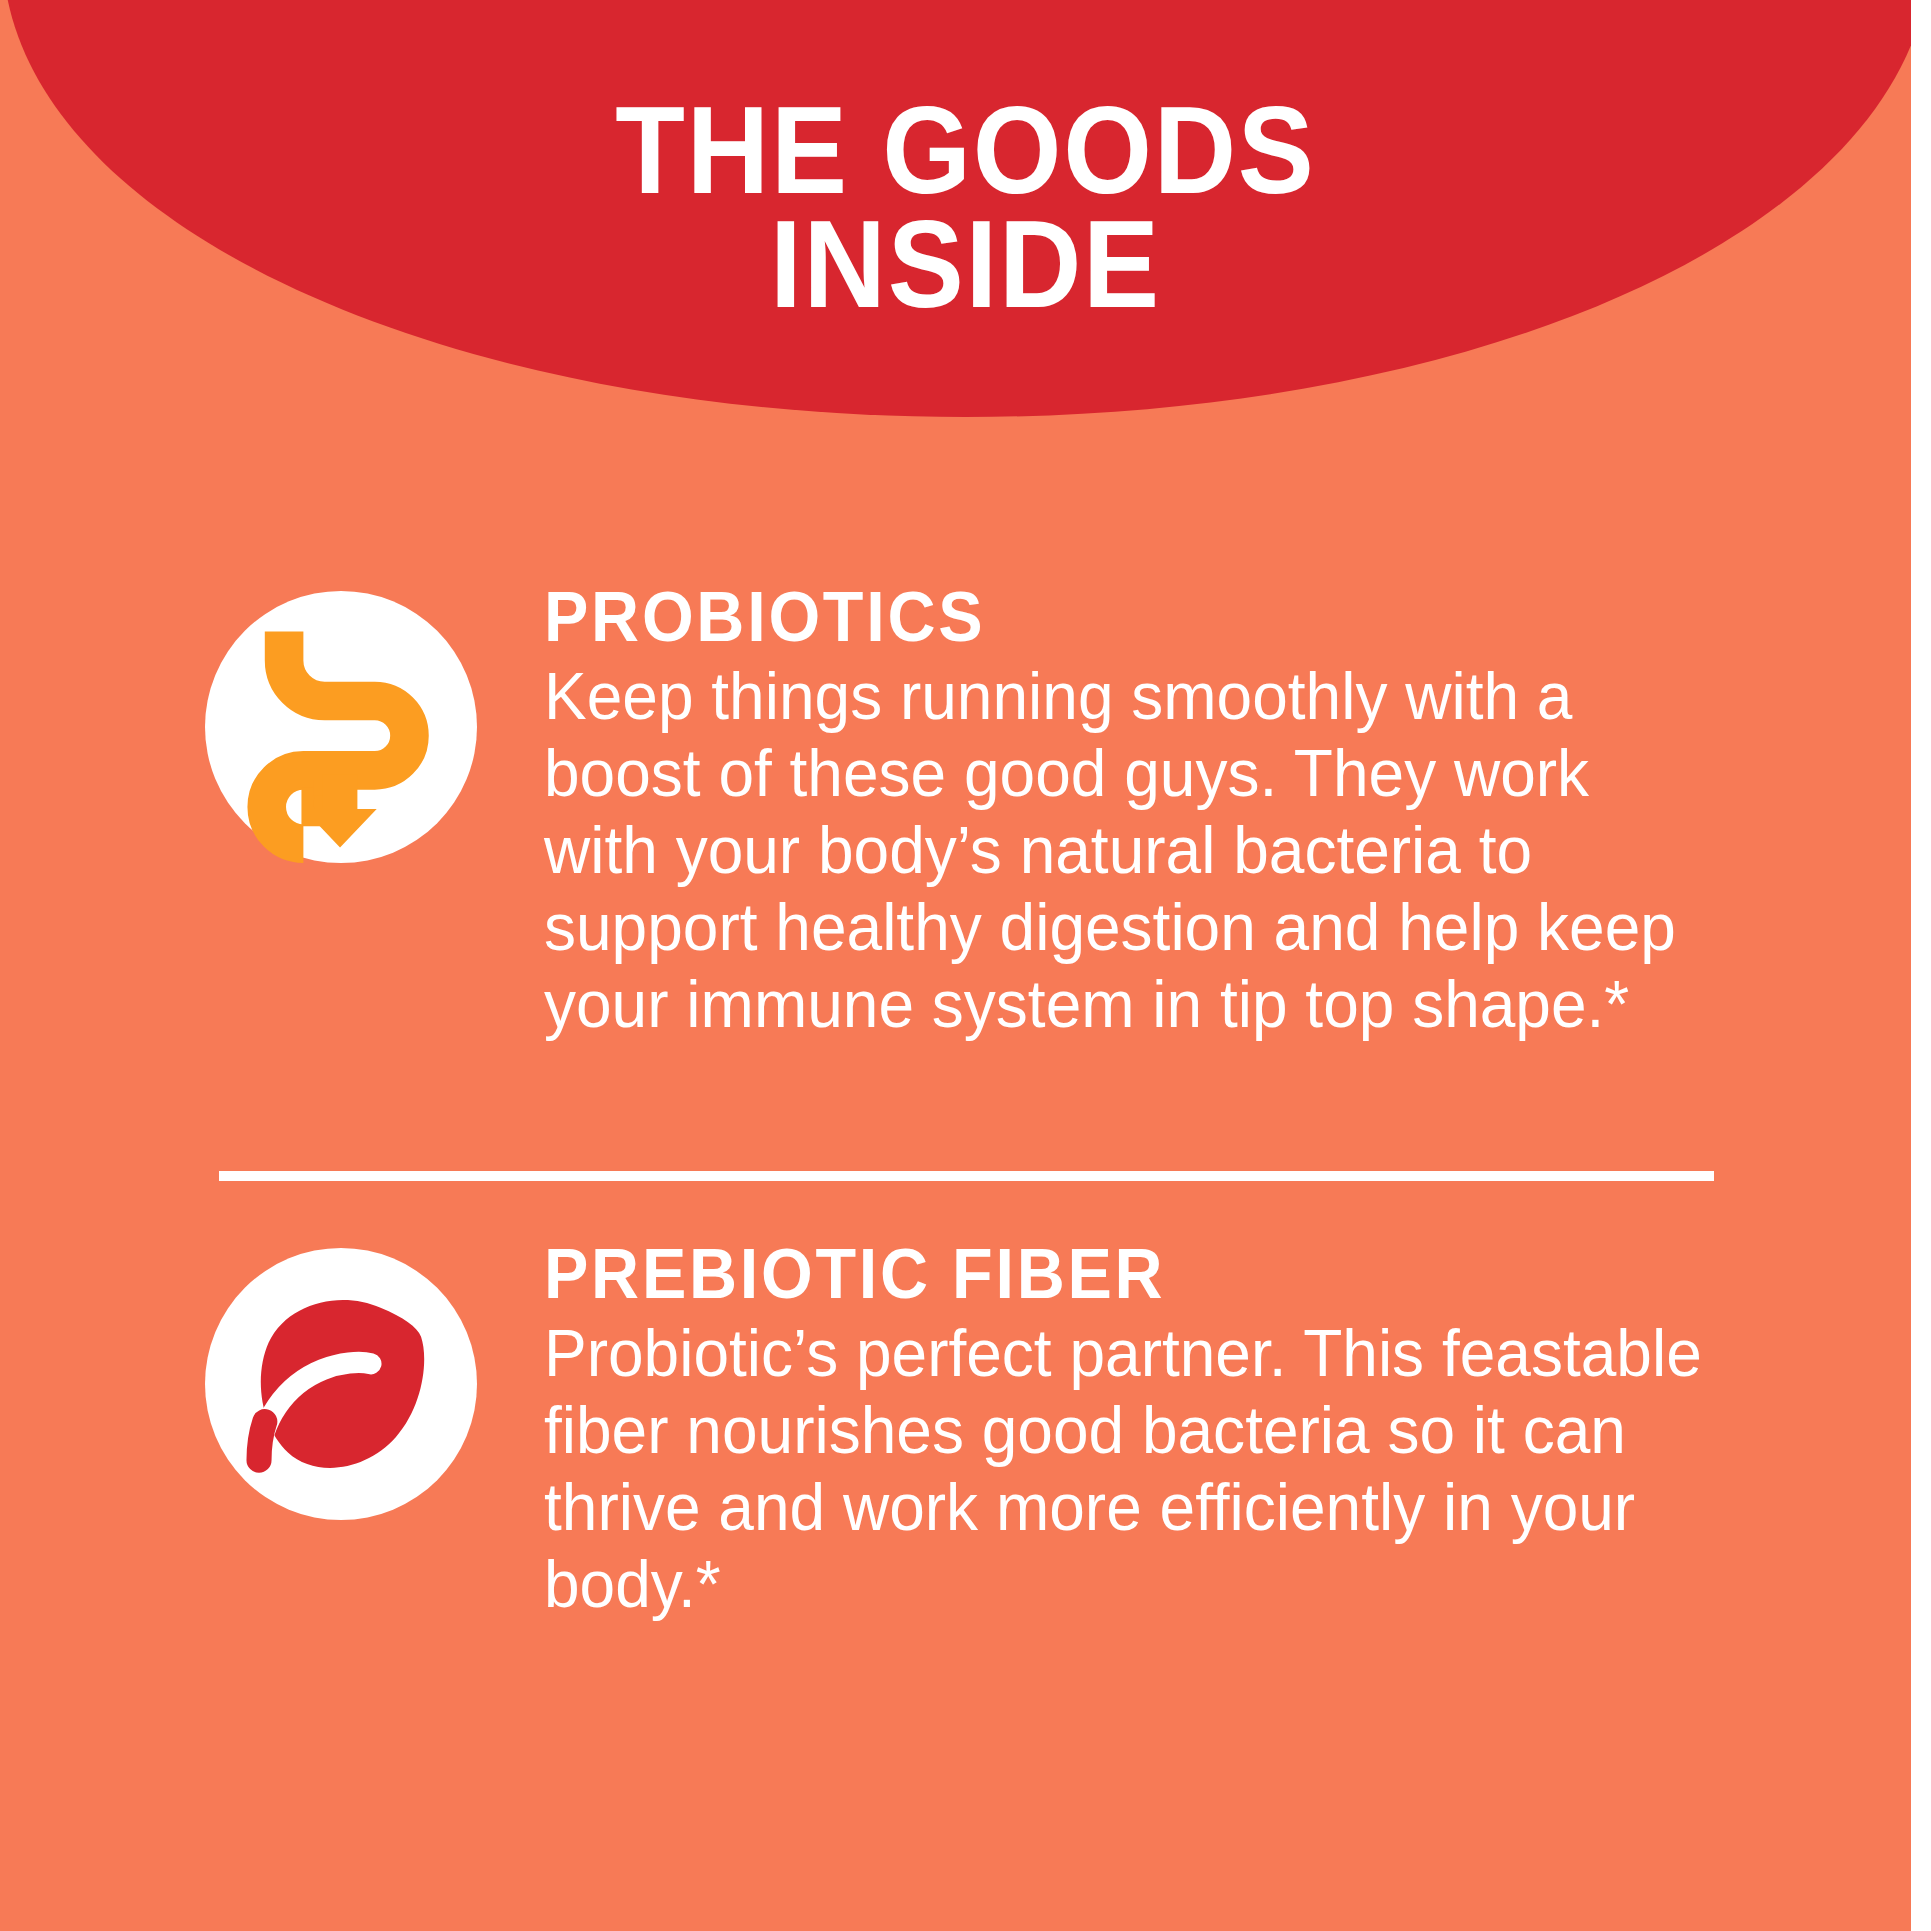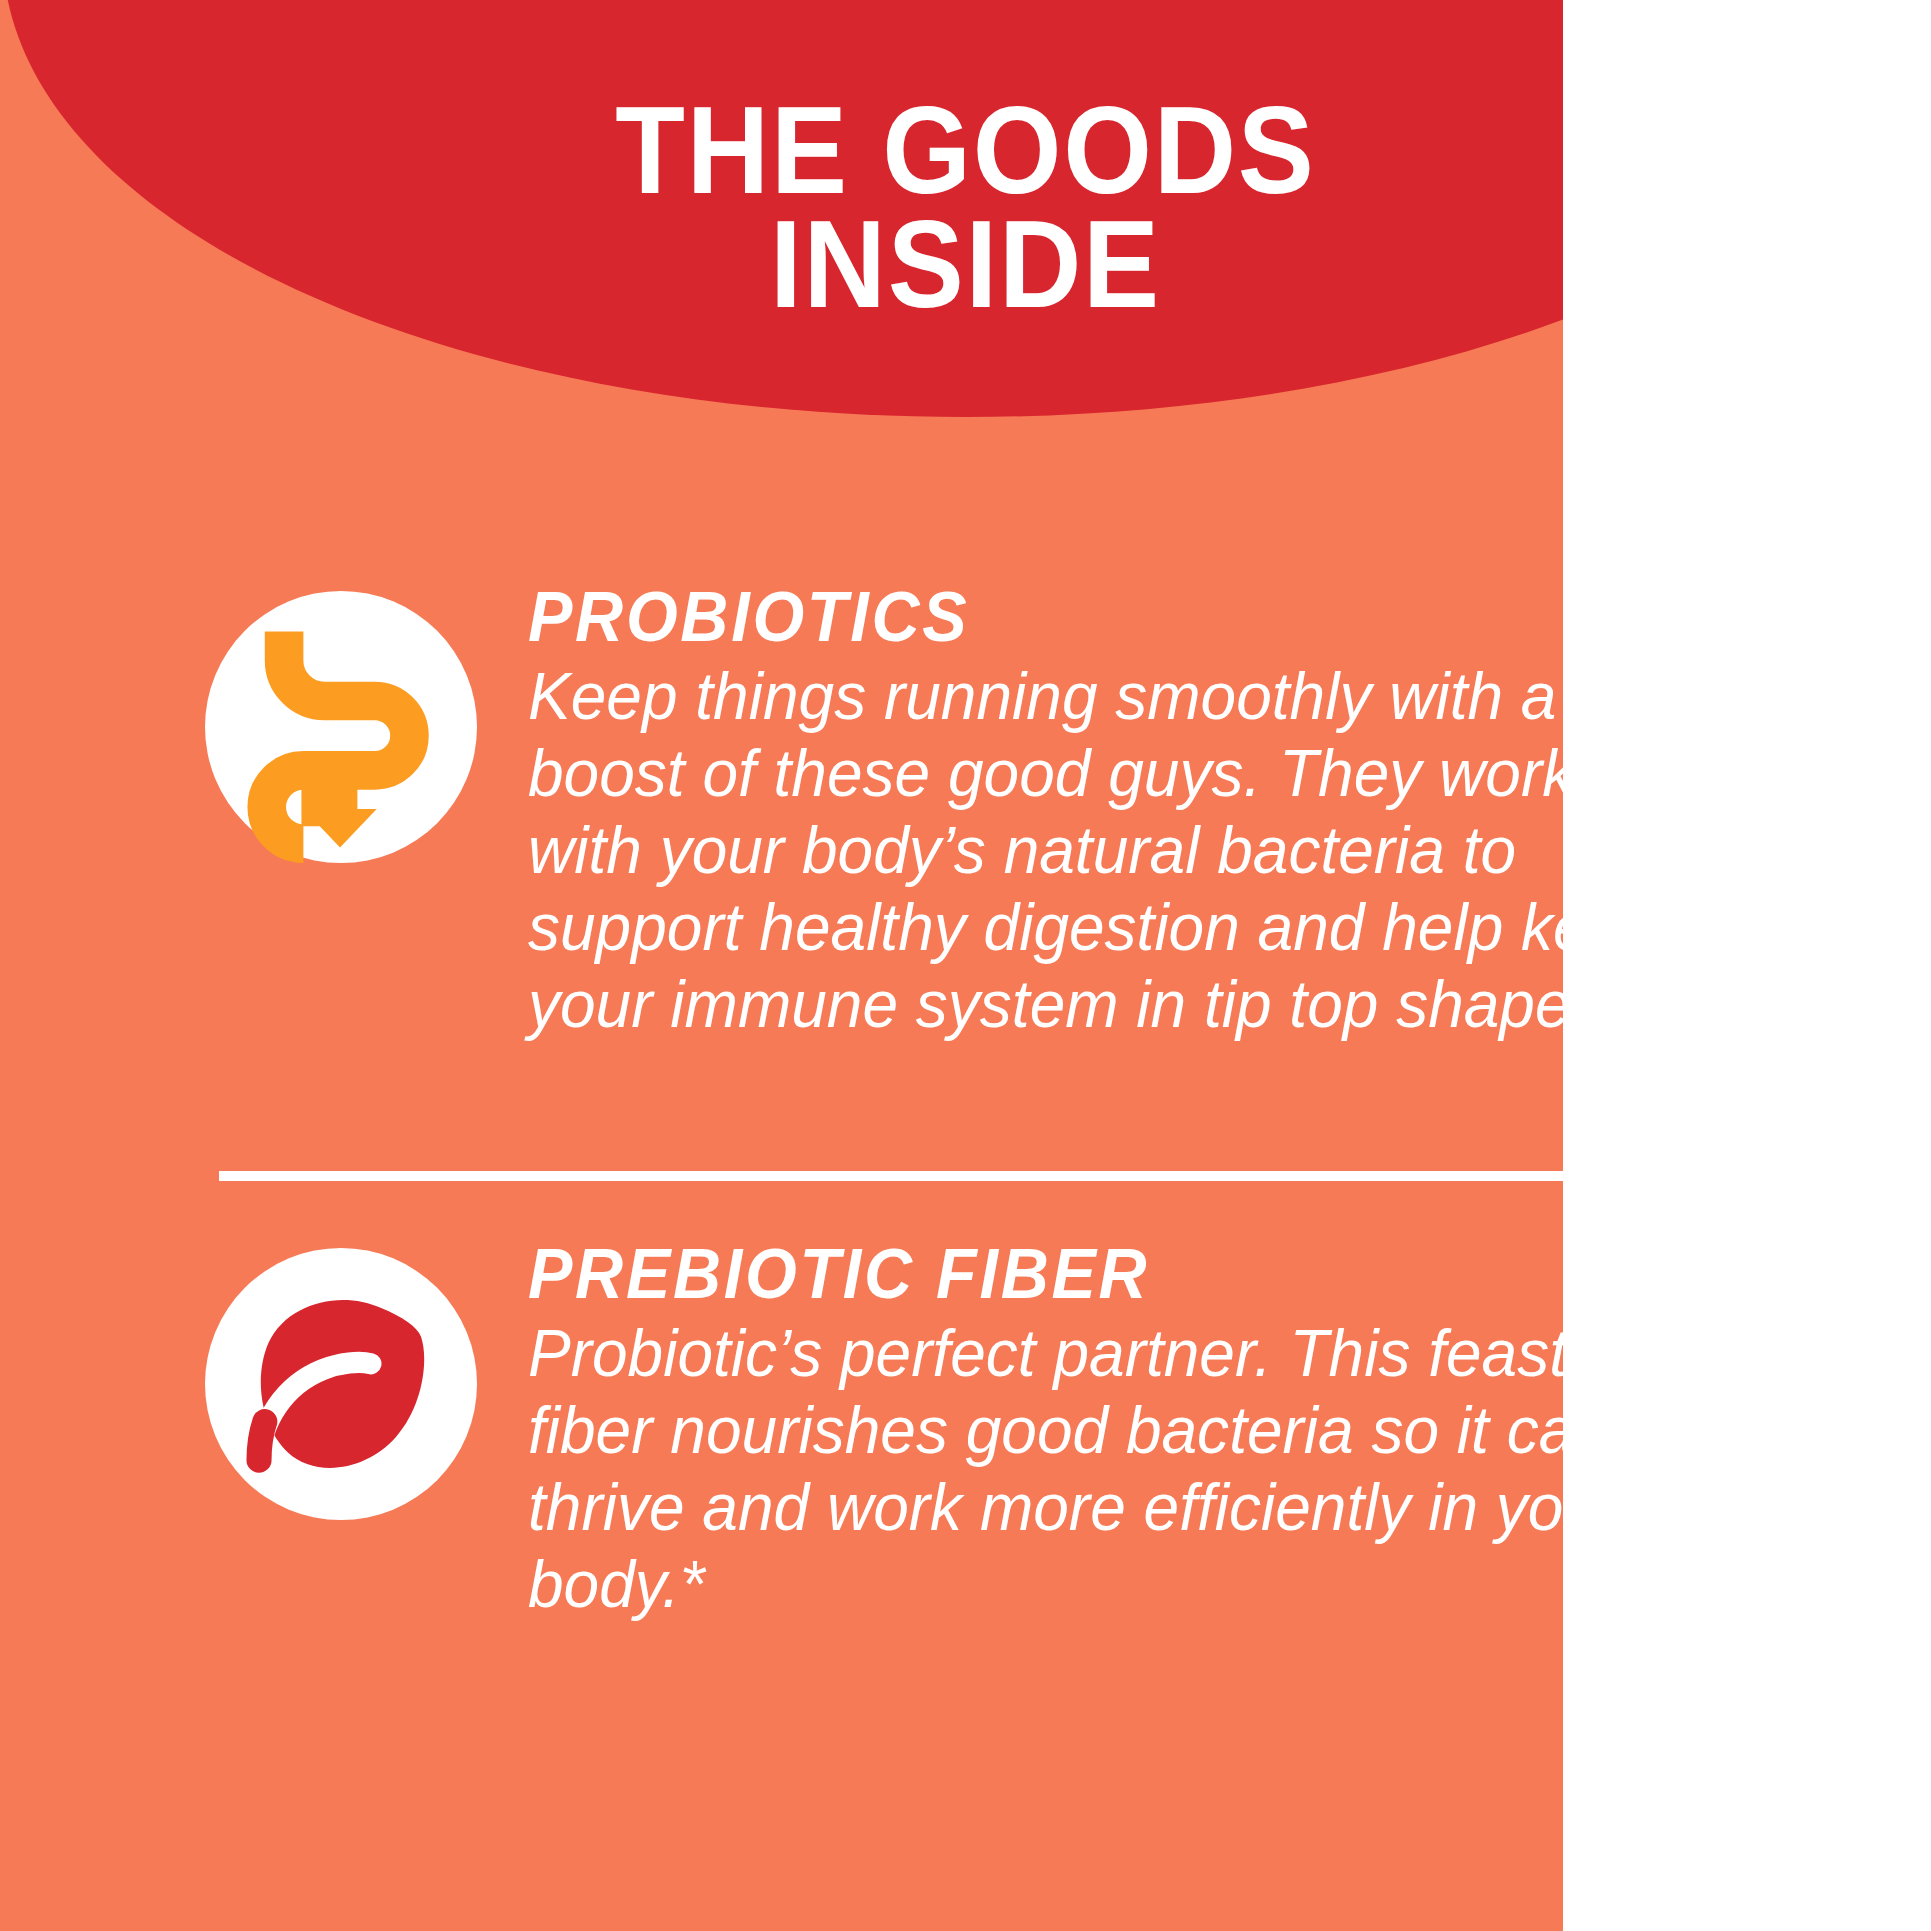--- a/index.html
+++ b/index.html
@@ -2,21 +2,21 @@
 <html><head>
 <meta charset="utf-8">
 <style>
   html, body {
     margin: 0;
     padding: 0;
     background: #ffffff;
   }
   #canvas {
     position: relative;
-    width: 1563px;
+    width: 1911px;
     height: 1931px;
     overflow: hidden;
     background: #F77A56;
     font-family: "Liberation Sans", sans-serif;
   }
 
   
   #header-arc {
     position: absolute;
     left: 0;
@@ -69,24 +69,23 @@
     background: #ffffff;
   }
   .icon-badge svg {
     display: block;
     width: 272px;
     height: 272px;
   }
 
   .feature-text {
     position: absolute;
-    left: 528px;
+    left: 544px;
     top: 0;
     width: 1207px;
-    font-style: italic;
   }
   .feature-heading {
     color: #ffffff;
     font-family: "Liberation Sans Narrow", "Liberation Sans", sans-serif;
     font-weight: bold;
     font-size: 70px;
     line-height: 77px;
     letter-spacing: 2.9px;
     text-transform: uppercase;
     margin: 0 0 1.9px 0;

